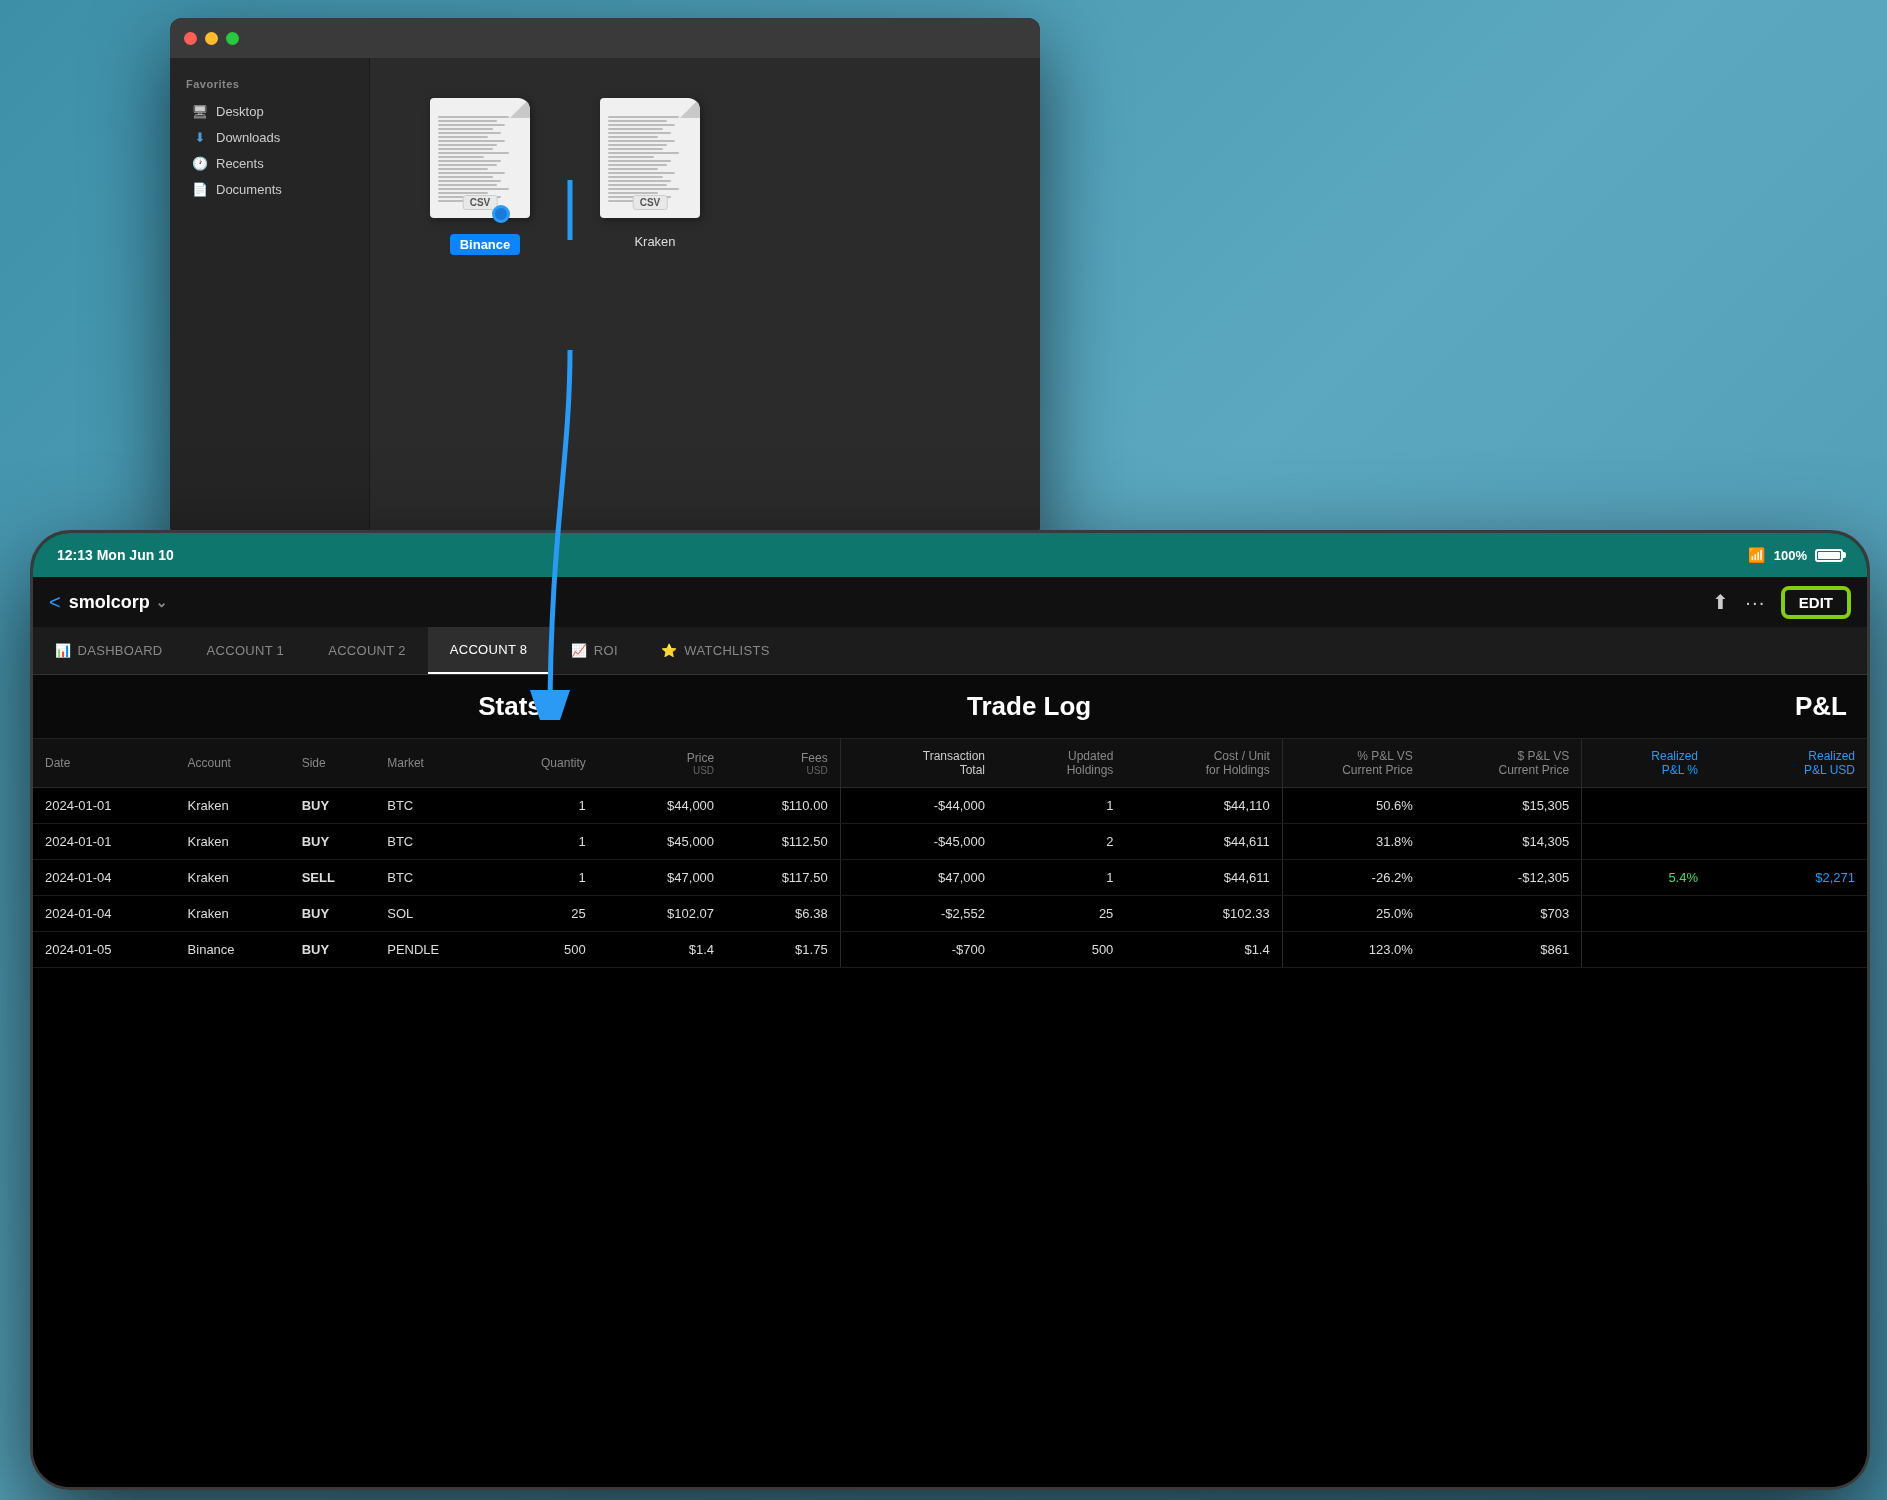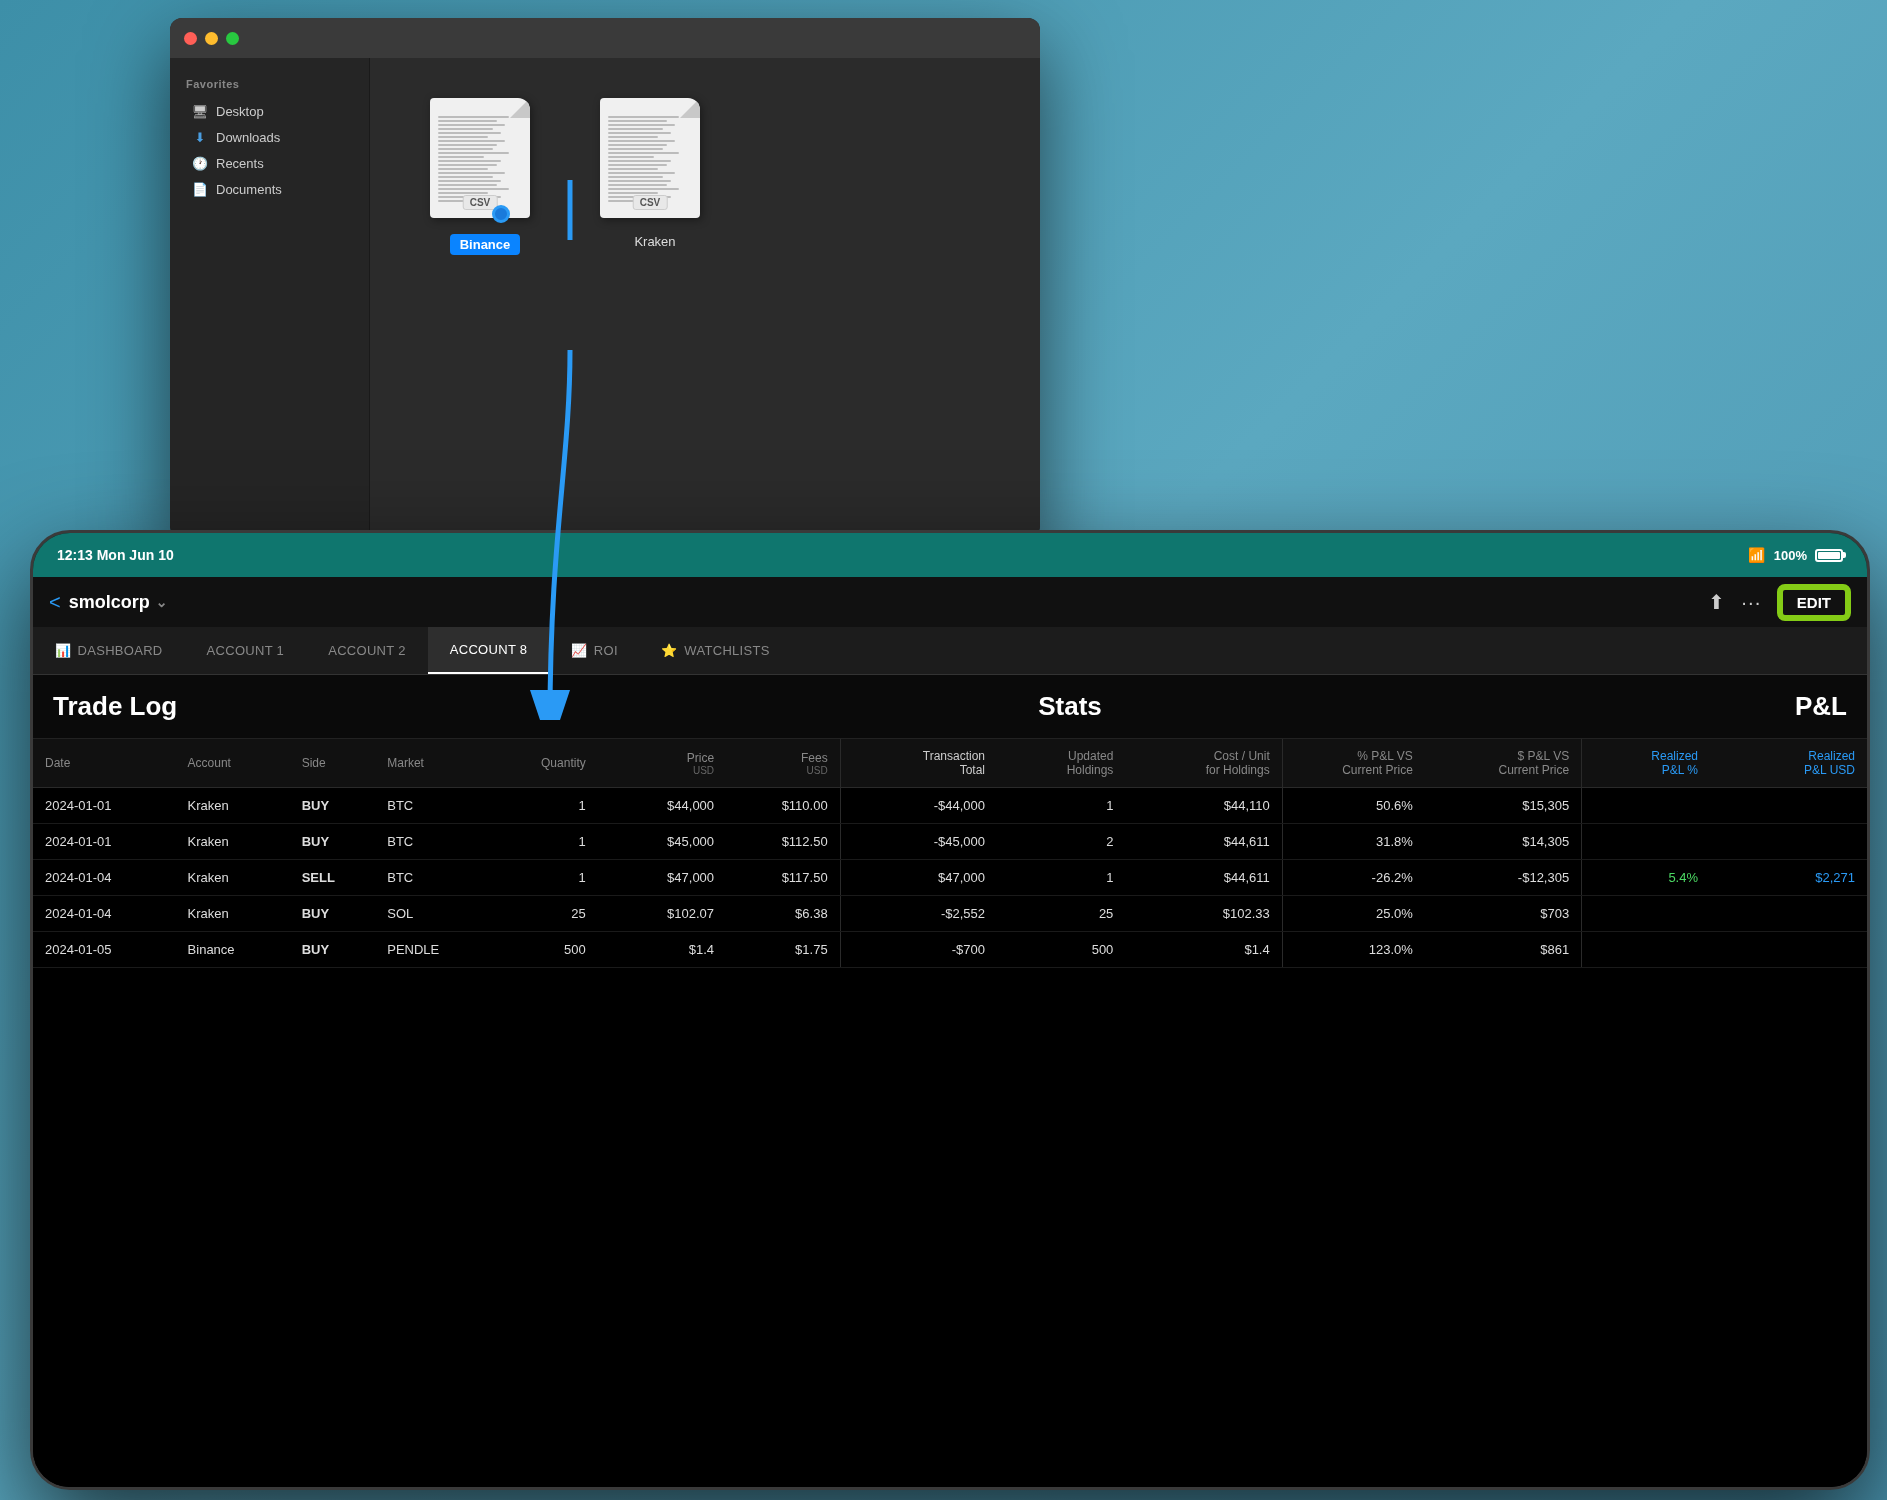--- a/index.html
+++ b/index.html
@@ -307,21 +307,21 @@
     }
 
     .nav-icon-btn {
       color: #ccc;
       font-size: 20px;
       cursor: pointer;
     }
 
     .edit-btn {
       background: transparent;
-      border: 6px solid #84cc16;
+      border: 4px solid #84cc16;
       color: white;
       padding: 4px 14px;
       border-radius: 8px;
       font-size: 15px;
       font-weight: 600;
       cursor: pointer;
     }
 
     
     .tab-bar {
@@ -626,22 +626,22 @@
     </div>
     <div class="tab">
       <span>⭐</span>
       <span>WATCHLISTS</span>
     </div>
   </div>
 
   <div class="app-content" style="flex-direction:column;">
 
     <div class="section-headers">
+      <div class="section-header stats">Stats</div>
       <div class="section-header trade-log">Trade Log</div>
-      <div class="section-header stats">Stats</div>
       <div class="section-header pnl">P&amp;L</div>
     </div>
 
     <div class="table-container">
       <table class="trade-table">
         <thead>
           <tr>
             <th class="left col-date">Date</th>
             <th class="left col-account">Account</th>
             <th class="left col-side">Side</th>

